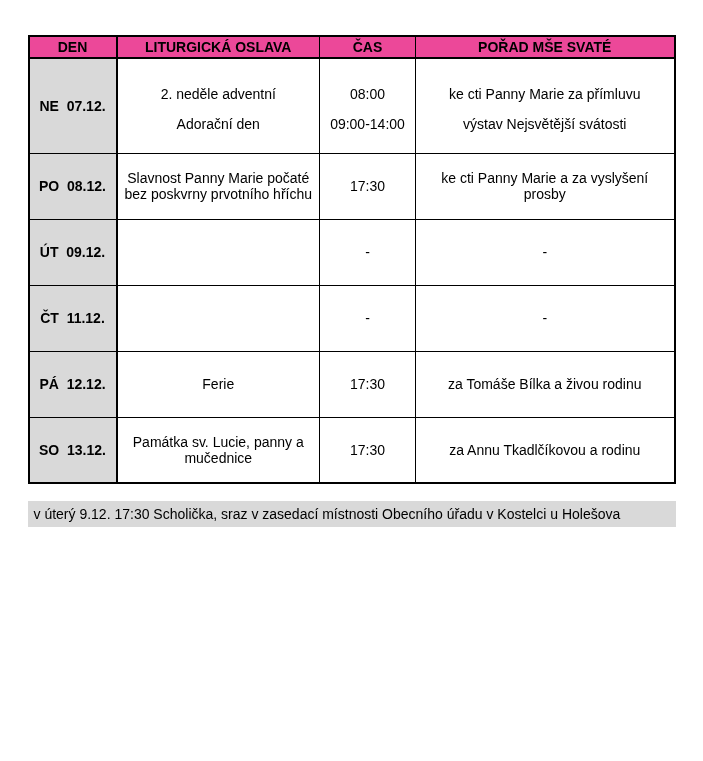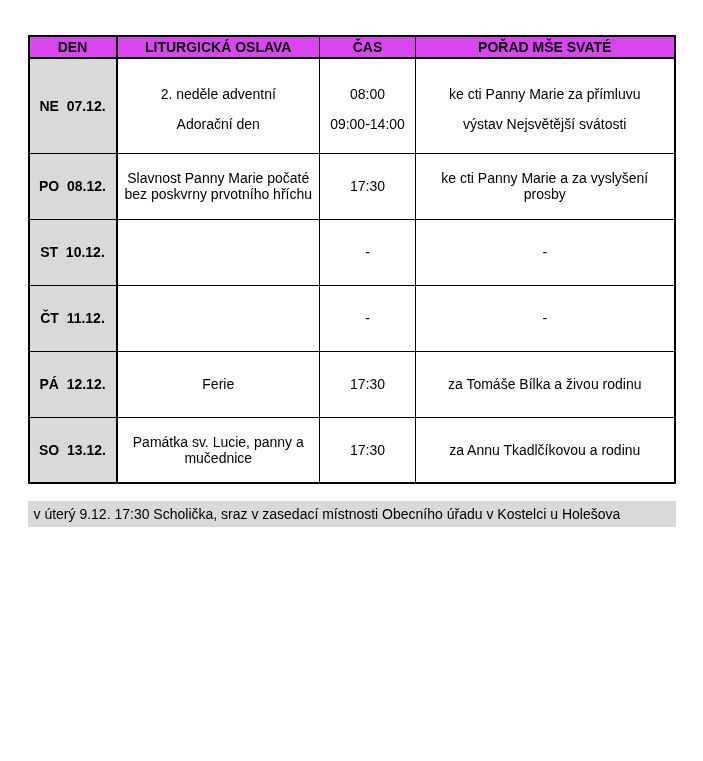--- a/index.html
+++ b/index.html
@@ -34,21 +34,21 @@
   }
   .schedule th, .schedule td {
     border: 1px solid #000;
     font-size: 14px;
     padding: 2px 4px;
     text-align: center;
     vertical-align: middle;
     overflow: hidden;
   }
   .schedule th {
-    background: #d946ef;
+    background: #ec4899;
     font-weight: bold;
     height: 22px;
     border-bottom: 2px solid #000;
   }
   td.den {
     background: #d9d9d9;
     font-weight: bold;
     white-space: pre;
     border-right: 2px solid #000;
   }
@@ -116,27 +116,27 @@
         </td>
       </tr>
 
       <tr class="row-std">
         <td class="den">PO  08.12.</td>
         <td>Slavnost Panny Marie počaté bez poskvrny prvotního hříchu</td>
         <td>17:30</td>
         <td>ke cti Panny Marie a za vyslyšení prosby</td>
       </tr>
 
-
       <tr class="row-std">
-        <td class="den">ST  10.12.</td>
+        <td class="den">ÚT  09.12.</td>
         <td></td>
         <td>-</td>
         <td>-</td>
       </tr>
+
 
       <tr class="row-std">
         <td class="den">ČT  11.12.</td>
         <td></td>
         <td>-</td>
         <td>-</td>
       </tr>
 
       <tr class="row-std">
         <td class="den">PÁ  12.12.</td>

